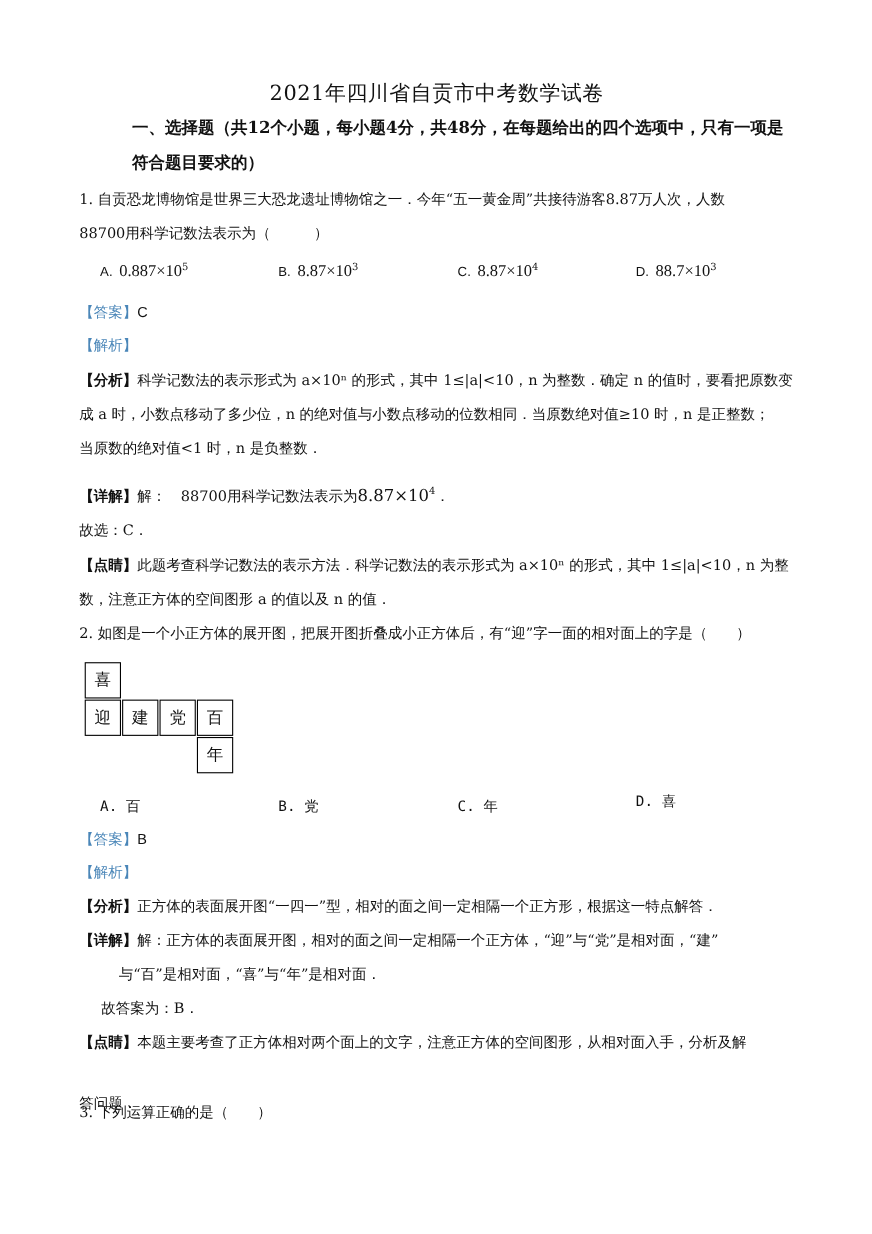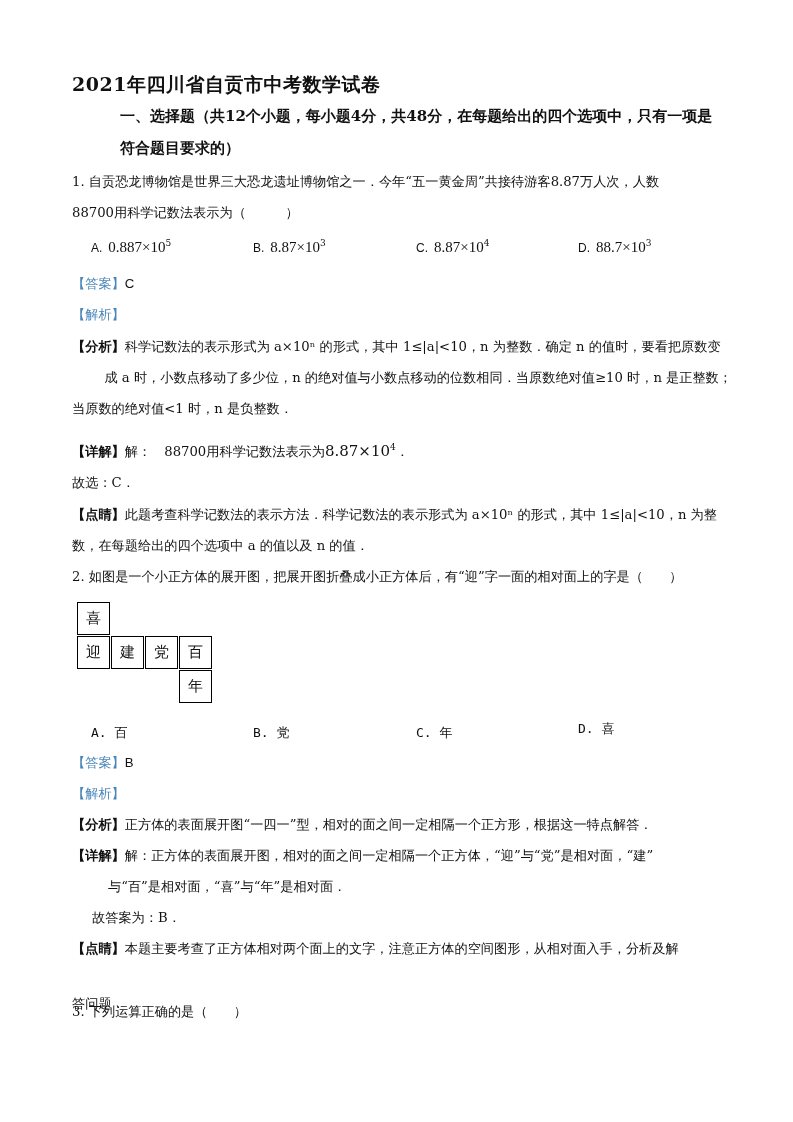--- a/index.html
+++ b/index.html
@@ -1,20 +1,20 @@
 <!DOCTYPE html>
 <html><head>
 <meta charset="utf-8">
 <style>
   html, body { margin:0; padding:0; background:#fff; }
   body { width:793px; height:1122px; position:relative; overflow:hidden;
          font-family:"DejaVu Serif", "Liberation Serif", serif; color:#111; }
   .page { position:absolute; left:72px; top:0; width:650px; }
-  .title { position:absolute; top:72px; left:0; width:650px; text-align:left;
-           font-size:19px; font-weight:bold; letter-spacing:0.5px; }
+  .title { position:absolute; top:72px; left:0; width:650px; text-align:center;
+           font-size:19px; font-weight:normal; letter-spacing:0.5px; }
   .line { position:absolute; left:0; width:660px; font-size:13.2px; line-height:16px; white-space:nowrap; }
   .section { font-weight:bold; font-size:15px;margin-left:48px; }
   .blue { color:#4a86b8; }
   .sans { font-family:"Liberation Sans", "DejaVu Sans", sans-serif; }
   .opt { position:absolute; font-size:13.5px;margin-left:19px; }
   .opt .lbl { font-family:"Liberation Sans", sans-serif; font-size:12px; margin-right:6px; }
   .opt .val { font-family:"Liberation Serif", serif; font-size:15px; }
   sup { font-size:9px; vertical-align:6px; }
   .net { position:absolute; left:77px; top:602px; }
   .cell { position:absolute; width:33px; height:33px; border:1.5px solid #000;
@@ -48,32 +48,32 @@
   </div>
 
   <div class="line" style="top:276px;">
     <span class="blue">【答案】</span><span class="sans">C</span>
   </div>
   <div class="line blue" style="top:307px;">【解析】</div>
 
   <div class="line" style="top:339px;">
     <b>【分析】</b><span>科学记数法的表示形式为 a×10ⁿ 的形式，其中 1≤|a|&lt;10，n 为整数．确定 n 的值时，要看把原数变</span>
   </div>
-  <div class="line" style="top:370px;text-align:right;">成 a 时，小数点移动了多少位，n 的绝对值与小数点移动的位数相同．当原数绝对值≥10 时，n 是正整数；</div>
+  <div class="line" style="top:370px;">成 a 时，小数点移动了多少位，n 的绝对值与小数点移动的位数相同．当原数绝对值≥10 时，n 是正整数；</div>
   <div class="line" style="top:401px;">当原数的绝对值&lt;1 时，n 是负整数．</div>
 
   <div class="line" style="top:439px;">
     <b>【详解】</b><span>解：　88700用科学记数法表示为</span><span style="font-size:15px;">8.87×10</span><sup>4</sup><span>．</span>
   </div>
   <div class="line" style="top:475px;">故选：C．</div>
 
   <div class="line" style="top:507px;">
     <b>【点睛】</b><span>此题考查科学记数法的表示方法．科学记数法的表示形式为 a×10ⁿ 的形式，其中 1≤|a|&lt;10，n 为整</span>
   </div>
-  <div class="line" style="top:538px;">数，在每题给出的四个选项中 a 的值以及 n 的值．</div>
+  <div class="line" style="top:538px;">数，注意正方体的空间图形 a 的值以及 n 的值．</div>
 
   <div class="line" style="top:569px;">2. 如图是一个小正方体的展开图，把展开图折叠成小正方体后，有“迎”字一面的相对面上的字是（　　）</div>
 </div>
 
 <div class="net">
   <div class="cell" style="left:0; top:0;">喜</div>
   <div class="cell" style="left:0; top:34px;">迎</div>
   <div class="cell" style="left:34px; top:34px;">建</div>
   <div class="cell" style="left:68px; top:34px;">党</div>
   <div class="cell" style="left:102px; top:34px;">百</div>

